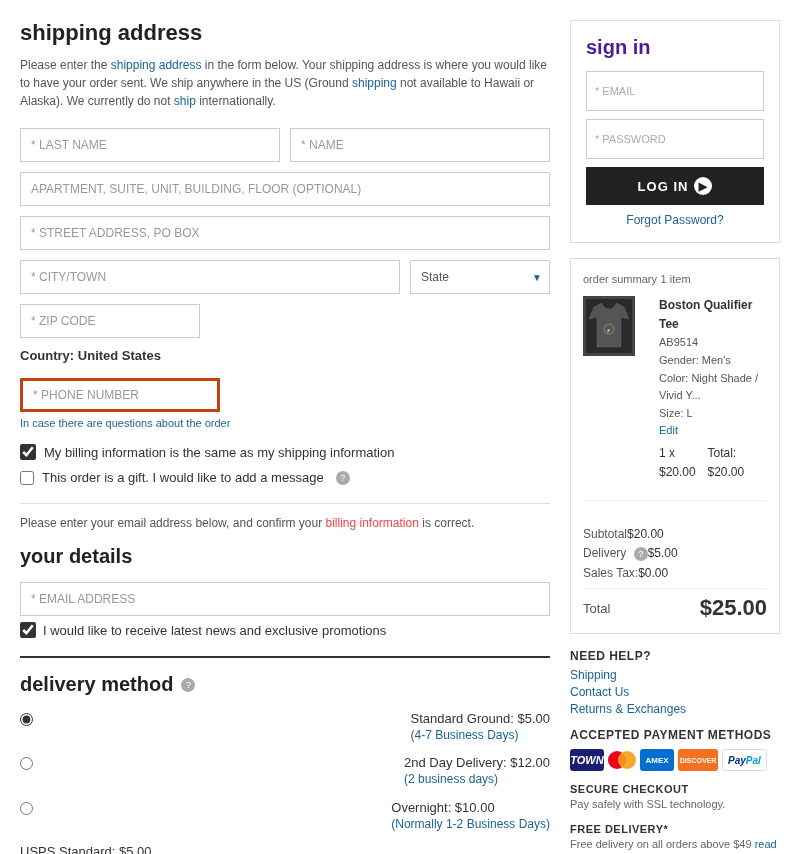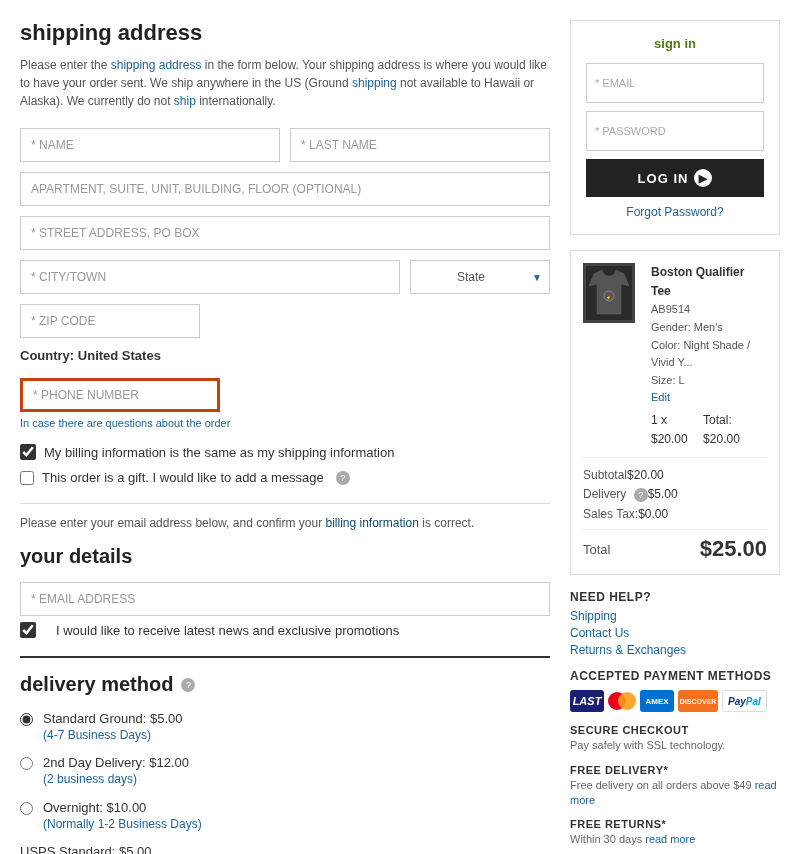--- a/index.html
+++ b/index.html
@@ -33,21 +33,20 @@
     .state-select-wrap select {
       width: 100%;
       height: 34px;
       border: 1px solid #ccc;
       padding: 0 28px 0 10px;
       font-size: 12px;
       color: #555;
       appearance: none;
       background: #fff;
       outline: none;
-      text-align: center;
     }
     .state-select-wrap::after {
       content: "▼";
       position: absolute;
       right: 8px;
       top: 50%;
       transform: translateY(-50%);
       font-size: 10px;
       color: #1a6496;
       pointer-events: none;
@@ -72,45 +71,45 @@
 
     .checkbox-row { display: flex; align-items: center; gap: 8px; margin-bottom: 10px; font-size: 13px; color: #333; }
     .checkbox-row input[type=checkbox] { width: 16px; height: 16px; accent-color: #333; flex-shrink: 0; }
     .gift-checkbox-row { display: flex; align-items: center; gap: 8px; margin-bottom: 5px; font-size: 13px; color: #333; }
     .gift-checkbox-row input[type=checkbox] { width: 14px; height: 14px; flex-shrink: 0; }
     .help-icon { display: inline-block; width: 14px; height: 14px; border-radius: 50%; background: #aaa; color: #fff; font-size: 9px; text-align: center; line-height: 14px; cursor: pointer; margin-left: 4px; }
 
     .divider { border: none; border-top: 1px solid #ddd; margin: 18px 0 12px; }
 
     .billing-note { font-size: 12px; color: #555; margin-bottom: 15px; }
-    .billing-note a { color: #0c4a6e; text-decoration: none; }
+    .billing-note a { color: #ef4444; text-decoration: none; }
 
     h3.sub-title { font-size: 20px; font-weight: bold; color: #222; margin-bottom: 14px; }
 
     .email-row { margin-bottom: 6px; }
     .email-row input { width: 100%; height: 34px; border: 1px solid #ccc; padding: 8px 10px; font-size: 12px; color: #999; }
     .email-row input::placeholder { color: #999; }
 
-    .news-checkbox-row { display: flex; align-items: center; gap: 20px; font-size: 13px; color: #333; }
+    .news-checkbox-row { display: flex; align-items: center; gap: 7px; font-size: 13px; color: #333; }
     .news-checkbox-row input[type=checkbox] { width: 16px; height: 16px; accent-color: #333; }
 
     .divider2 { border: none; border-top: 2px solid #333; margin: 18px 0 15px; }
 
     .delivery-header { display: flex; align-items: center; gap: 8px; margin-bottom: 15px; }
     .delivery-title { font-size: 20px; font-weight: bold; color: #222; }
 
     .delivery-options { list-style: none; }
-    .delivery-option { display: flex; align-items: flex-start; gap: 10px; margin-bottom: 12px; }
+    .delivery-option { display: flex; align-items: flex-start; gap: 10px; margin-bottom: 12px; justify-content: space-between; }
     .delivery-option input[type=radio] { margin-top: 2px; accent-color: #333; flex-shrink: 0; }
     .delivery-option-label { font-size: 13px; color: #333; line-height: 1.3; }
     .delivery-option-label .option-days { color: #1a6496; font-size: 12px; display: block; }
 
     
     .sign-in-box { border: 1px solid #ddd; padding: 15px; margin-bottom: 15px; background: #fff; }
-    .sign-in-box h3 { font-size: 13px; font-weight: bold; color: #4d7c0f; margin-bottom: 12px; text-align: center; }
+    .sign-in-box h3 { font-size: 20px; font-weight: bold; color: #4c1d95; margin-bottom: 12px; text-align: left; }
     .sign-in-box input { width: 100%; height: 40px; border: 1px solid #ccc; padding: 6px 8px; font-size: 11px; color: #999; margin-bottom: 8px; outline: none; }
     .sign-in-box input::placeholder { color: #aaa; }
     .log-in-btn {
       width: 100%;
       height: 38px;
       background: #222;
       color: #fff;
       border: none;
       font-size: 13px;
       font-weight: bold;
@@ -121,21 +120,21 @@
       gap: 6px;
       letter-spacing: 1px;
     }
     .log-in-btn .arrow { display: inline-block; width: 18px; height: 18px; border-radius: 50%; background: #fff; color: #222; font-size: 11px; display: flex; align-items: center; justify-content: center; font-weight: bold; }
     .forgot-link { font-size: 12px; color: #1a6496; text-decoration: none; display: block; margin-top: 8px; text-align: center; cursor: pointer; }
 
     .order-summary-box { border: 1px solid #ddd; padding: 12px; background: #fff; margin-bottom: 15px; }
     .order-summary-header { font-size: 13px; font-weight: bold; color: #333; margin-bottom: 10px; }
     .order-summary-header span { font-size: 11px; font-weight: normal; color: #666; }
 
-    .product-row { display: flex; gap: 16px; margin-bottom: 10px; padding-bottom: 8px; border-bottom: 1px solid #eee; }
+    .product-row { display: flex; gap: 24px; margin-bottom: 26px; padding-bottom: 18px; border-bottom: 1px solid #eee; }
     .product-img { width: 52px; height: 60px; background: #444; flex-shrink: 0; display: flex; align-items: center; justify-content: center; }
     .product-details { font-size: 11px; color: #555; line-height: 1.6; }
     .product-details .product-name { font-weight: bold; color: #333; font-size: 12px; }
     .product-details .edit-link { color: #1a6496; text-decoration: none; cursor: pointer; }
     .product-qty-price { display: flex; justify-content: space-between; font-size: 12px; color: #333; margin-top: 4px; }
 
     .summary-line { display: flex; font-size: 12px; color: #555; margin-bottom: 5px; }
     .summary-line .label { color: #555; }
     .summary-line .value { color: #333; }
     .summary-total { display: flex; justify-content: space-between; align-items: center; margin-top: 8px; padding-top: 6px; border-top: 1px solid #eee; }
@@ -176,24 +175,24 @@
 
   <div class="main-content">
 
     <h2 class="section-title">shipping address</h2>
     <p class="intro-text">
       Please enter the <a>shipping address</a> in the form below. Your shipping address is where you would like to have your order sent. We ship anywhere in the US (Ground <a>shipping</a> not available to Hawaii or Alaska). We currently do not <a>ship</a> internationally.
     </p>
 
     <div class="form-row">
       <div class="form-input">
+        <input type="text" placeholder="* LAST NAME" style="">
+      </div>
+      <div class="form-input">
         <input type="text" placeholder="* NAME" style="">
-      </div>
-      <div class="form-input">
-        <input type="text" placeholder="* LAST NAME" style="">
       </div>
     </div>
 
     <div class="form-row">
       <div class="form-input full">
         <input type="text" placeholder="APARTMENT, SUITE, UNIT, BUILDING, FLOOR (OPTIONAL)" style="">
       </div>
     </div>
 
     <div class="form-row">
@@ -307,20 +306,24 @@
       <input type="email" placeholder="* EMAIL" style="">
       <input type="password" placeholder="* PASSWORD" style="">
       <button class="log-in-btn">
         <span>LOG IN</span>
         <span class="arrow">▶</span>
       </button>
       <a class="forgot-link">Forgot Password?</a>
     </div>
 
     <div class="order-summary-box">
+      <div class="order-summary-header">
+        <span>order summary</span>
+        <span>1 item</span>
+      </div>
 
       <div class="product-row">
         <div class="product-img">
           <svg class="t-shirt-svg" viewBox="0 0 46 54" xmlns="http://www.w3.org/2000/svg">
             <rect width="46" height="54" fill="#2a2a2a"></rect>
 
             <path d="M8,8 L16,4 C17,8 20,10 23,10 C26,10 29,8 30,4 L38,8 L43,20 L35,18 L35,48 L11,48 L11,18 L3,20 Z" fill="#555" stroke="#666" stroke-width="0.5"></path>
 
             <circle cx="23" cy="30" r="5" fill="none" stroke="#888" stroke-width="1"></circle>
             <text x="23" y="33" text-anchor="middle" fill="#aaa" font-size="4">⚡</text>
@@ -364,21 +367,21 @@
     <div class="help-section">
       <div class="help-title">NEED HELP?</div>
       <a>Shipping</a>
       <a>Contact Us</a>
       <a>Returns &amp; Exchanges</a>
     </div>
 
     <div class="payment-methods-section">
       <div class="pm-title">ACCEPTED PAYMENT METHODS</div>
       <div class="payment-icons">
-        <div class="payment-icon visa-icon">LAST</div>
+        <div class="payment-icon visa-icon">TOWN</div>
         <div style="position:relative;display:inline-flex;align-items:center;">
           <span style="width:18px;height:18px;border-radius:50%;background:#eb001b;display:inline-block;"></span>
           <span style="width:18px;height:18px;border-radius:50%;background:#f79e1b;display:inline-block;margin-left:-8px;opacity:0.9;"></span>
         </div>
         <div class="payment-icon amex-icon">AMEX</div>
         <div class="payment-icon discover-icon" style="color:#fff;font-size:7px;">DISCOVER</div>
         <div class="payment-icon paypal-icon">
             <span style="color:#003087;font-style:italic;font-weight:bold;">Pay</span>
             <span style="color:#009cde;font-style:italic;font-weight:bold;">Pal</span>
           </div>

